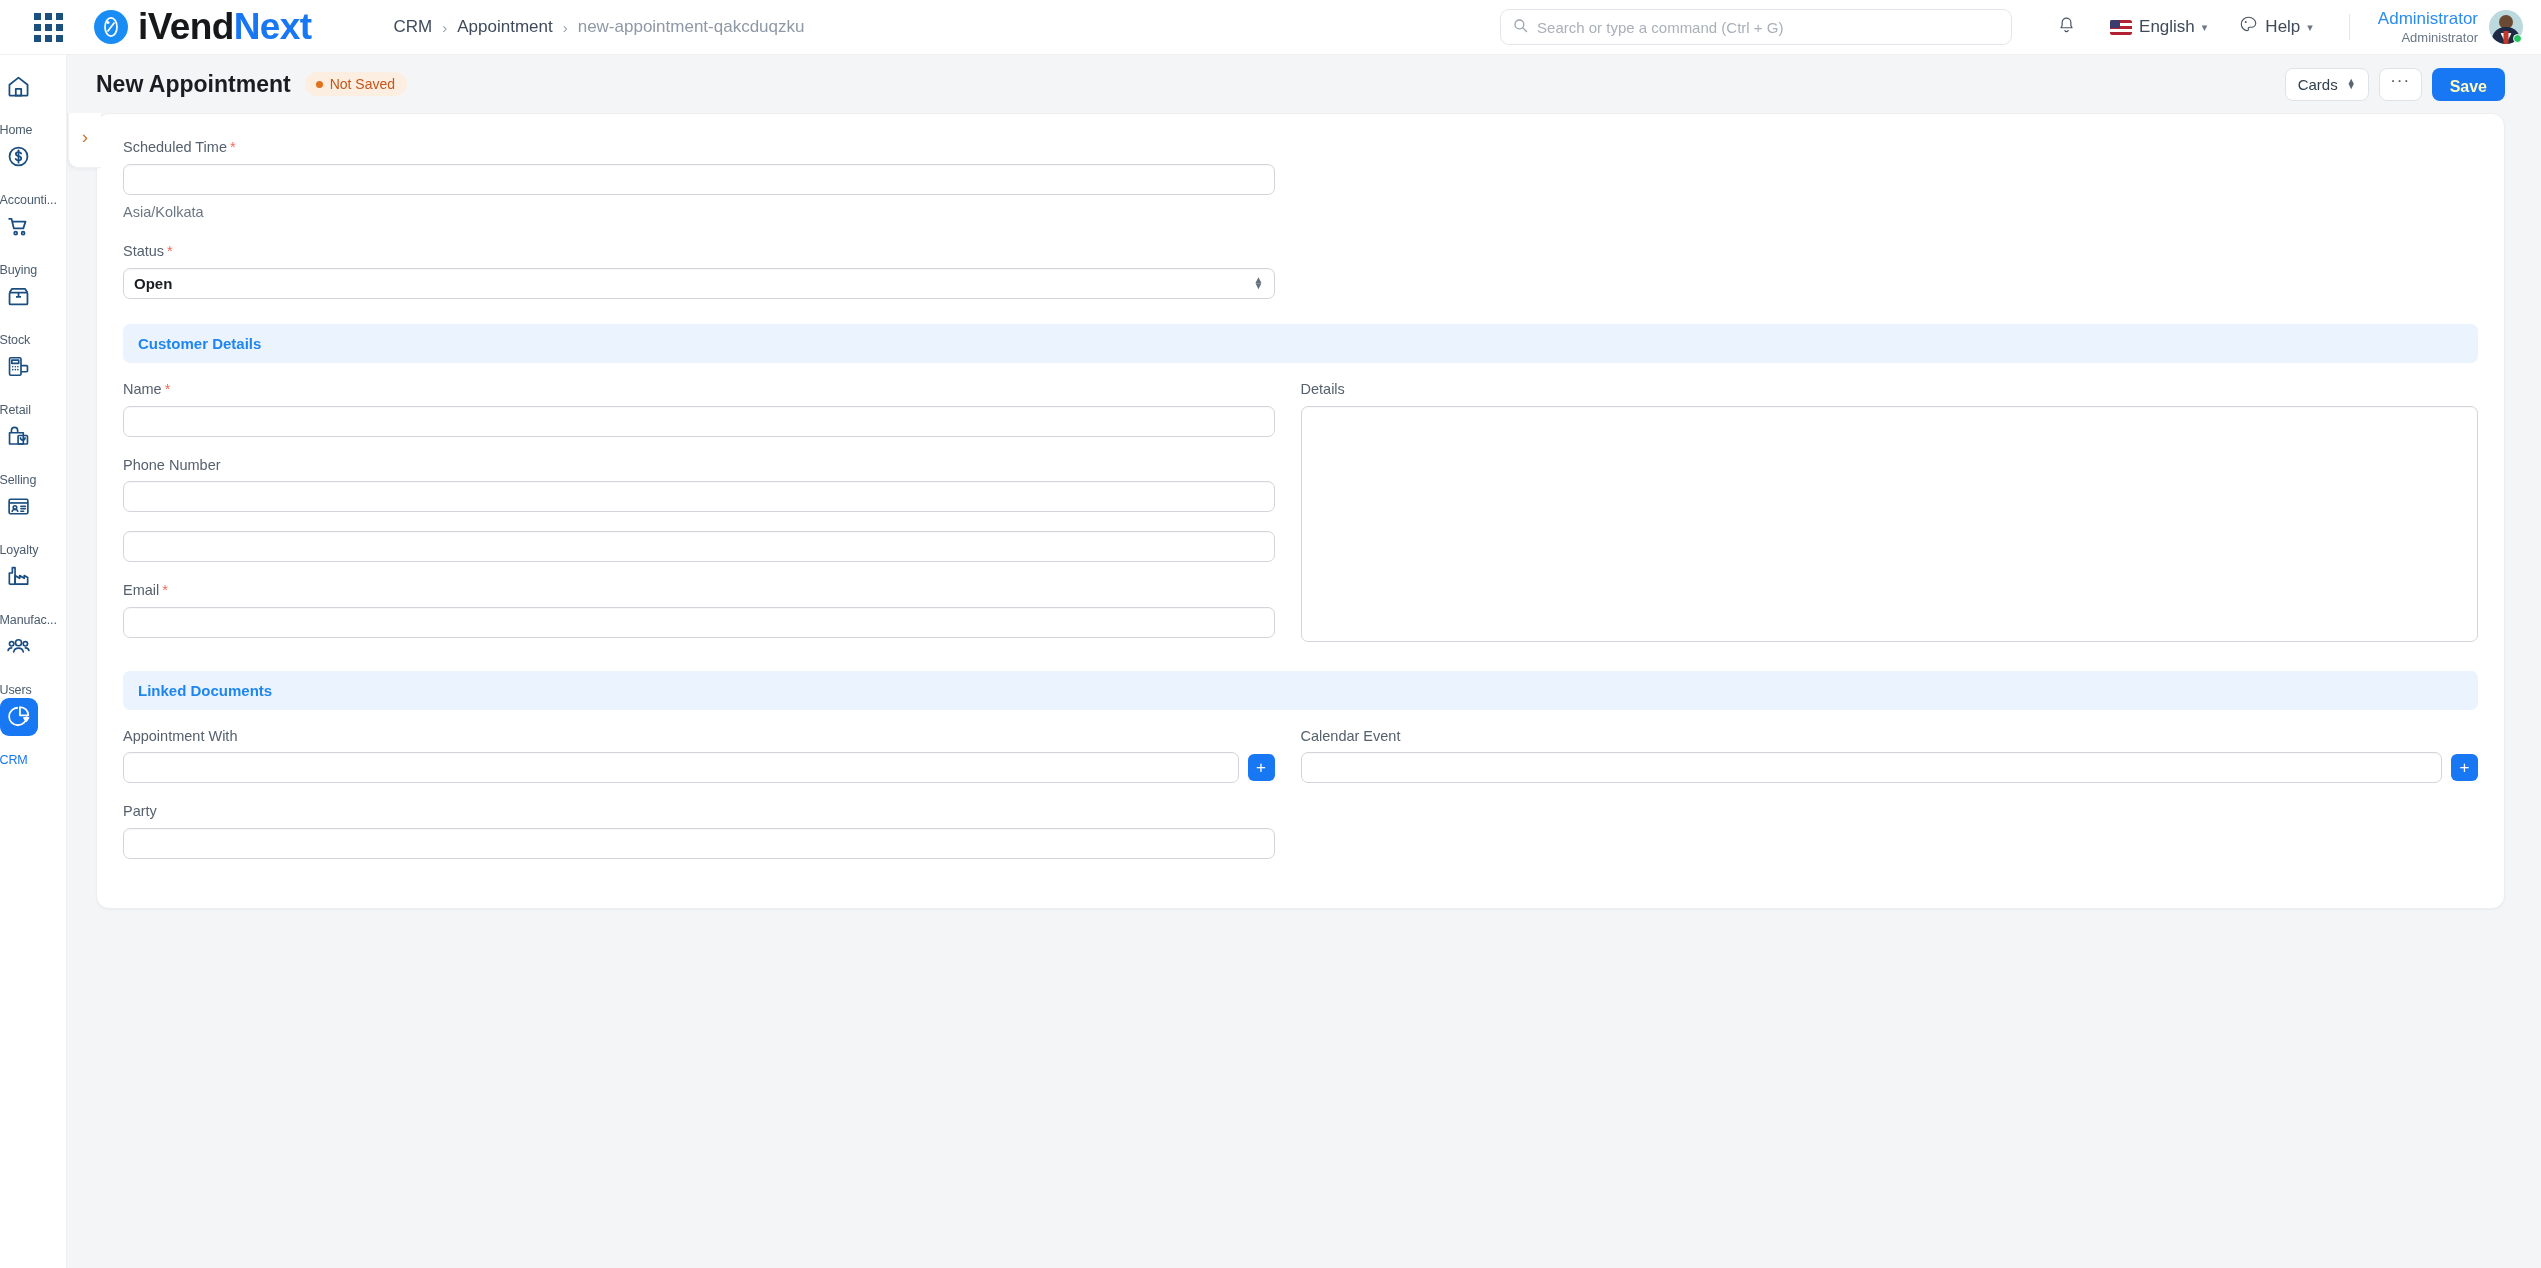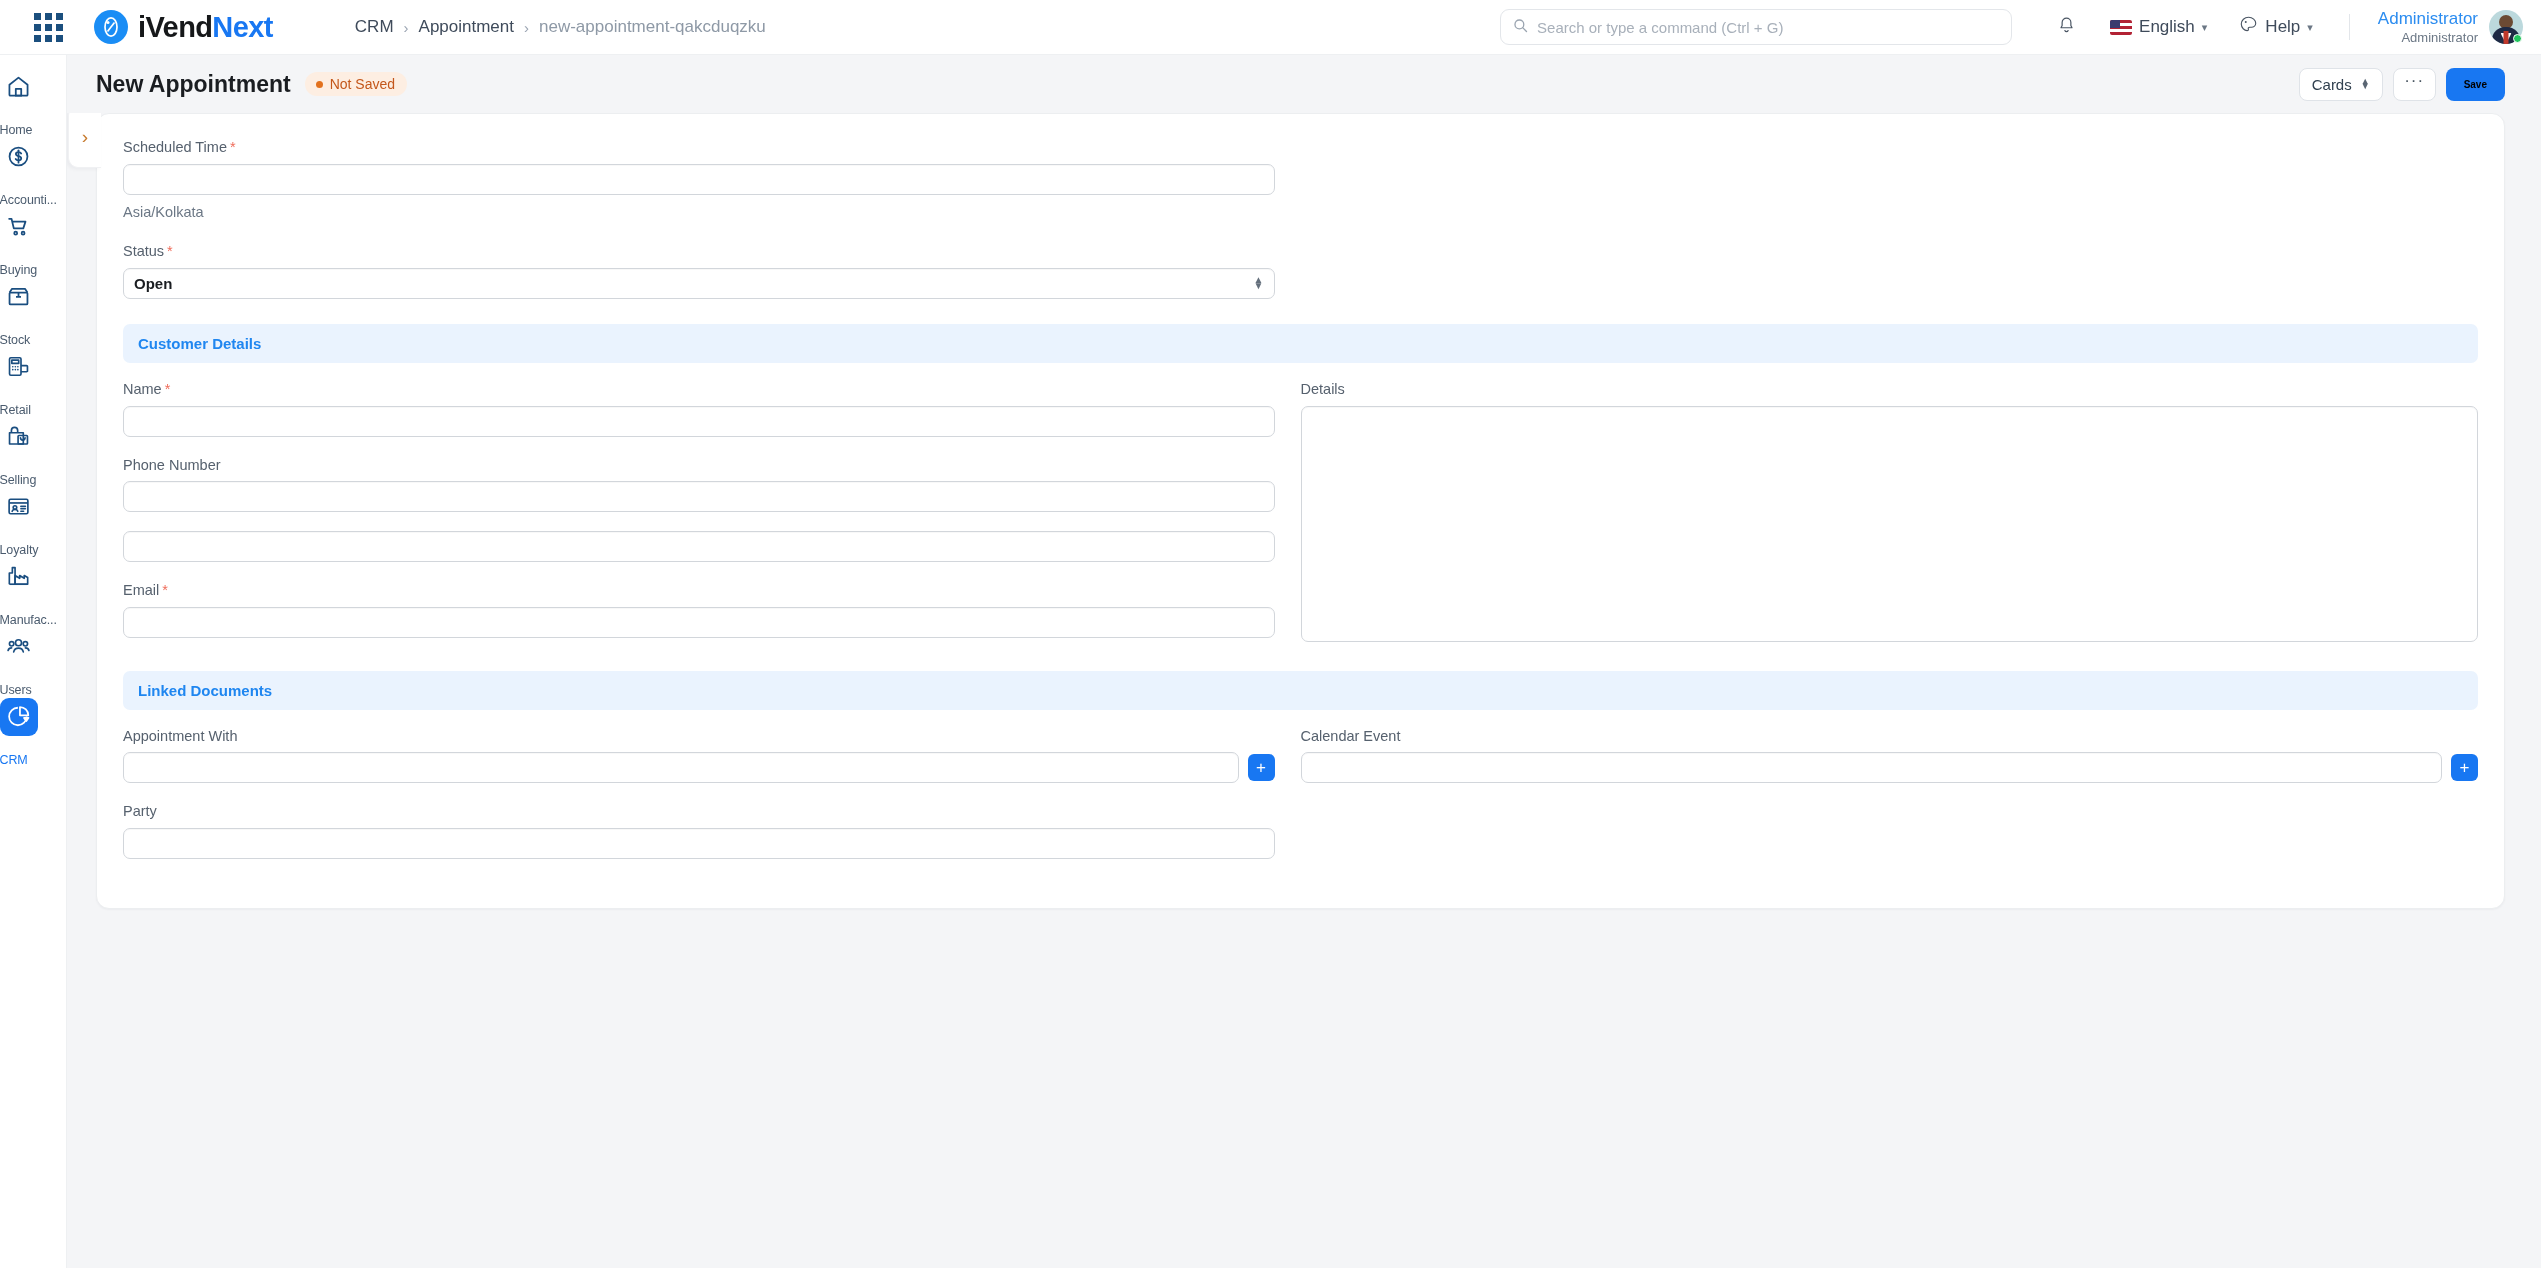--- a/index.html
+++ b/index.html
@@ -27,21 +27,21 @@
   .apps-grid { display: grid; grid-template-columns: repeat(3, 7px); gap: 4px; }
   .apps-grid i { width: 7px; height: 7px; background: #1b4f7e; display: block; }
 
   .brand { display: flex; align-items: center; gap: 10px; margin-left: 18px; cursor: pointer; }
   .brand-mark {
     width: 34px; height: 34px; border-radius: 50%;
     background: #1a8df5; position: relative;
     display: flex; align-items: center; justify-content: center;
   }
   .brand-mark svg { display: block; }
-  .brand-text { font-size: 29px; font-weight: 700; letter-spacing: -0.6px; }
+  .brand-text { font-size: 37px; font-weight: 700; letter-spacing: -0.6px; }
   .brand-text .dark { color: #16181a; }
   .brand-text .blue { color: #1877f2; }
 
   .breadcrumb {
     display: flex; align-items: center; gap: 10px;
     margin-left: 82px; font-size: 17px;
   }
   .bc-link { color: #3f4b5b; cursor: pointer; }
   .bc-sep { color: #9aa4b2; font-size: 15px; }
   .bc-current { color: #8e99a6; }
@@ -161,22 +161,22 @@
     font-family: "Liberation Sans", sans-serif;
   }
   .stepper { display: flex; flex-direction: column; line-height: 5px; font-size: 9px; color: #5a6673; }
   .btn-ellipsis {
     width: 43px; height: 33px; border: 1px solid #dfe3e8; background: #fff;
     border-radius: 8px; color: #4b5763; font-size: 17px; letter-spacing: 1px;
     display: inline-flex; align-items: center; justify-content: center; cursor: pointer;
     padding-bottom: 7px;
   }
   .btn-primary {
-    height: 33px; background: #1877f2; color: #000000; border: none;
-    border-radius: 8px; font-size: 10px; font-weight: 600;
+    height: 33px; background: #1877f2; color: #fef9c3; border: none;
+    border-radius: 8px; font-size: 16px; font-weight: 600;
     padding: 10px 18px; cursor: pointer;
     font-family: "Liberation Sans", sans-serif;
   }
 
   
   .card-scroll { flex: 1; overflow: hidden; padding: 0 36px 0 29px; position: relative; }
   .form-card {
     background: #fff; border: 1px solid #eceef0;
     border-radius: 13px; box-shadow: 0 1px 2px rgba(16,24,40,.04);
     position: relative; padding-bottom: 30px;

